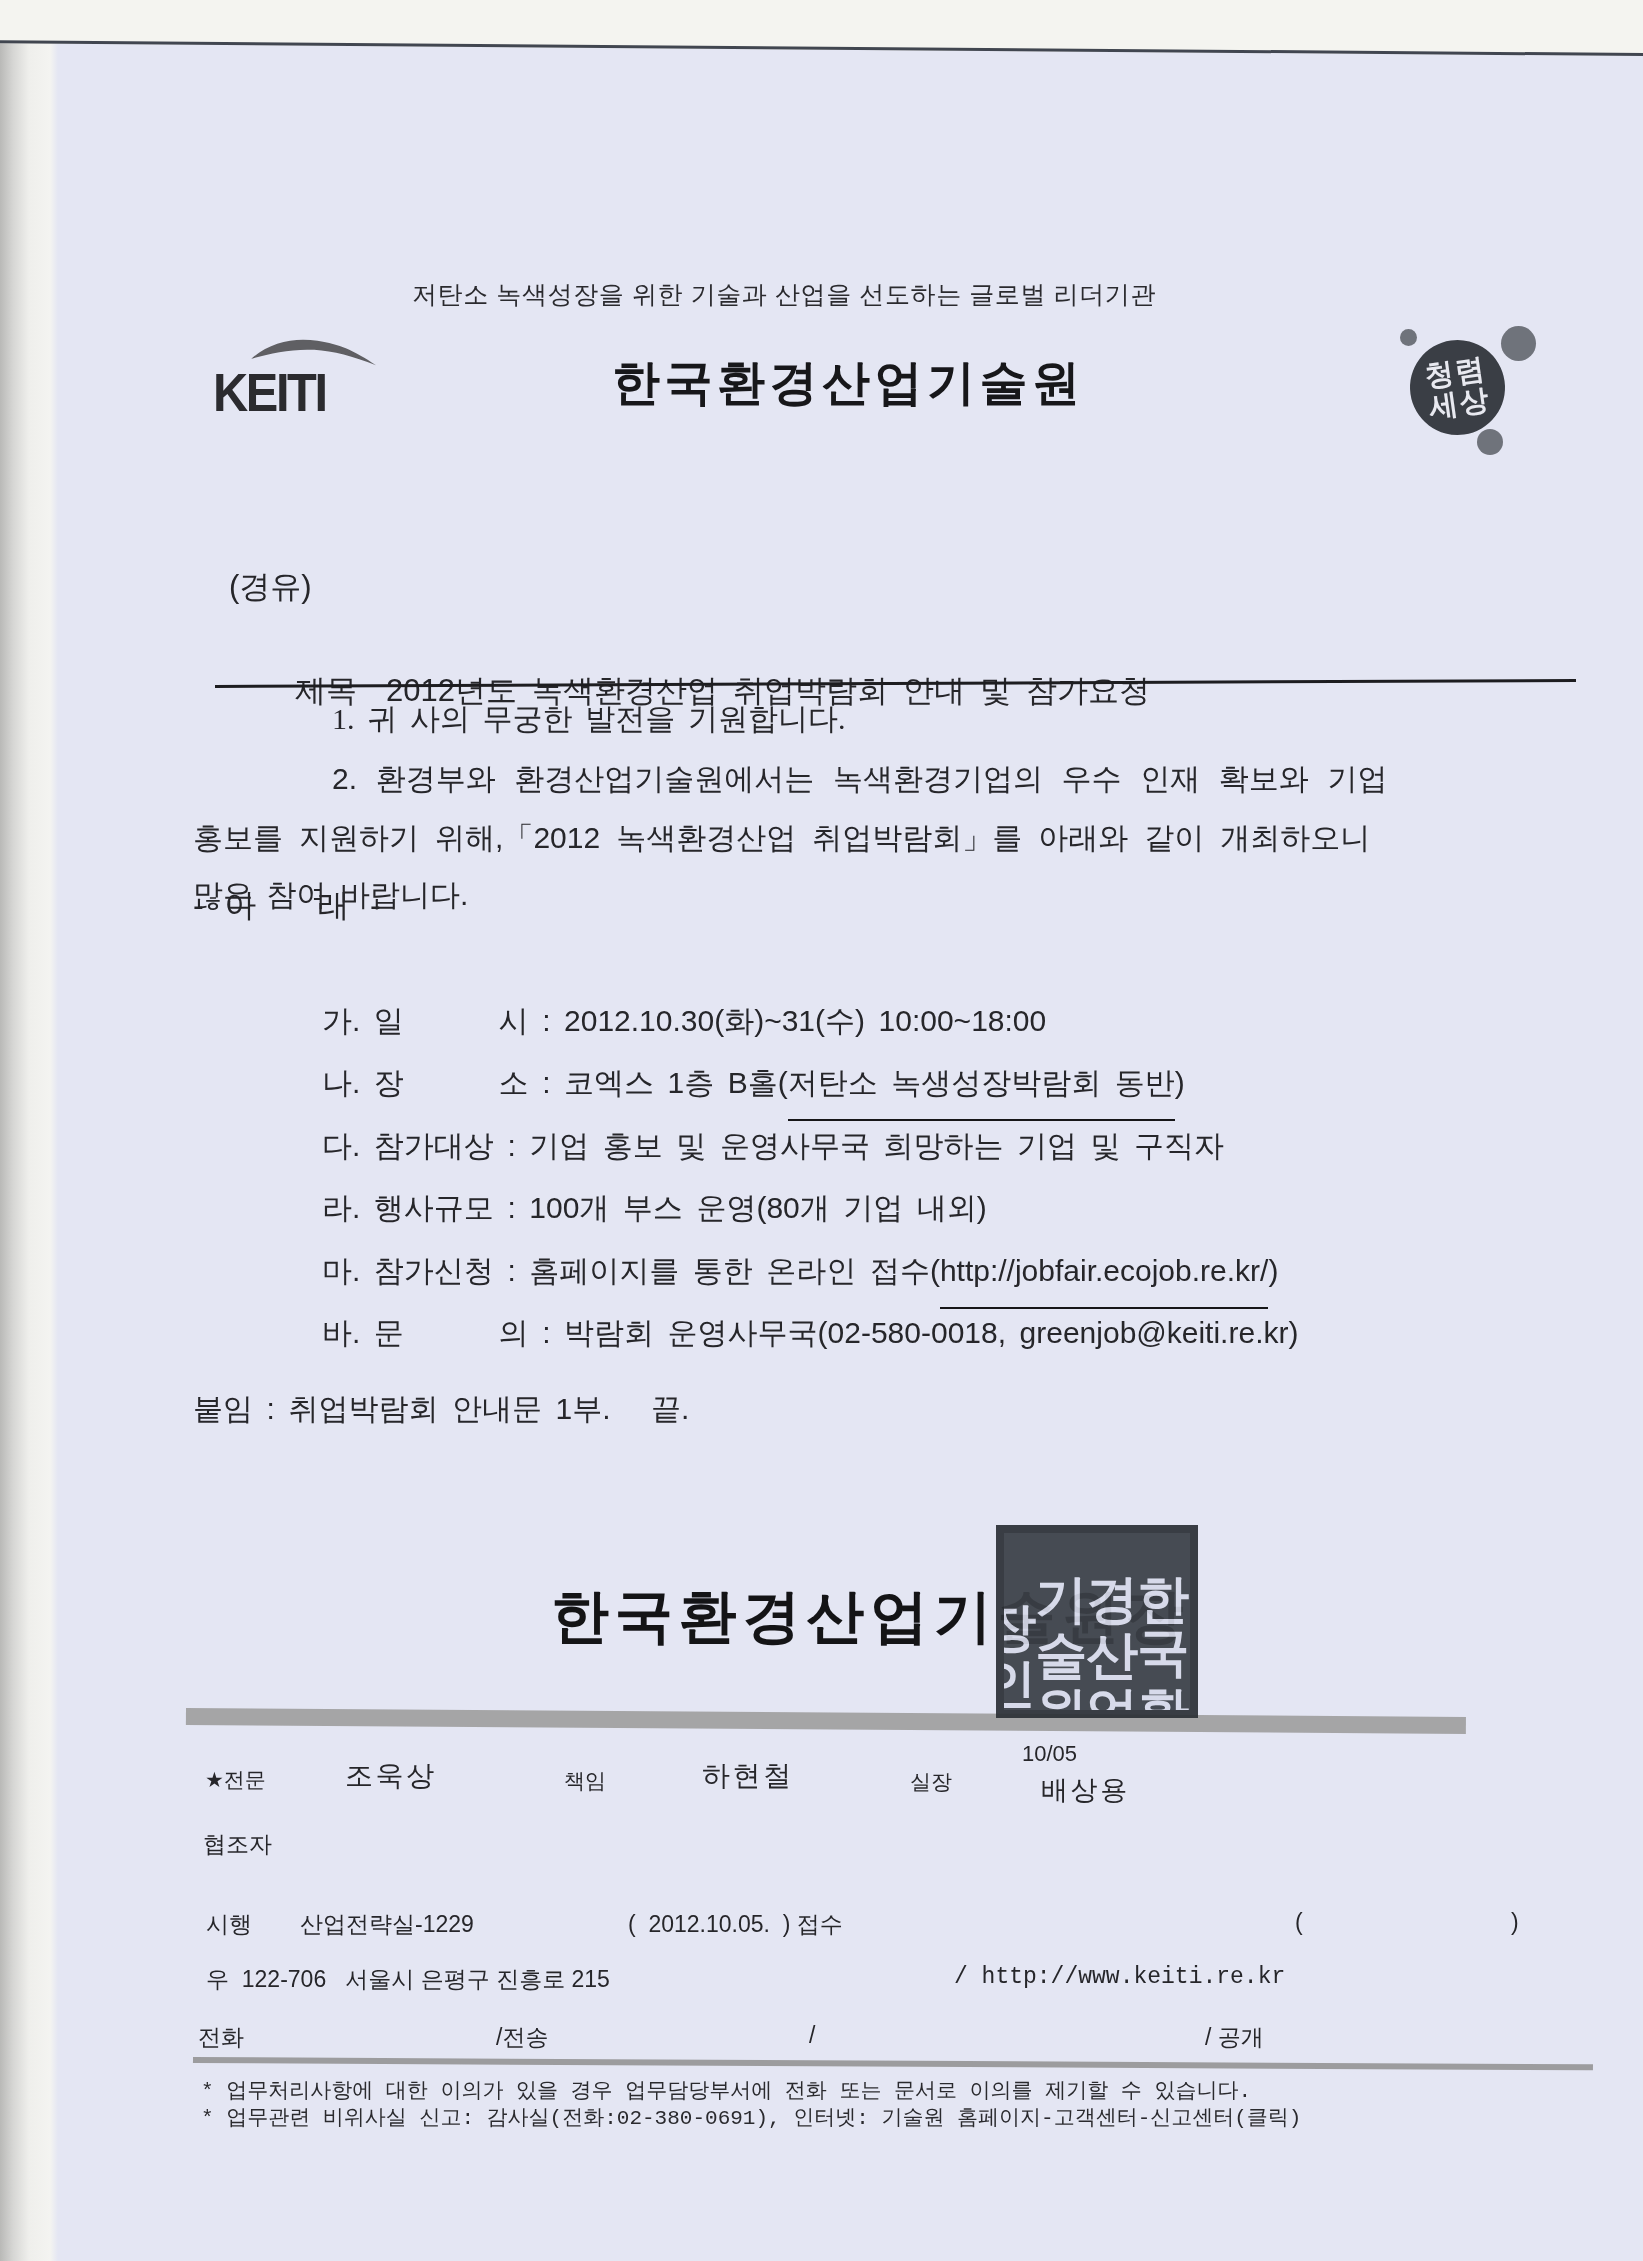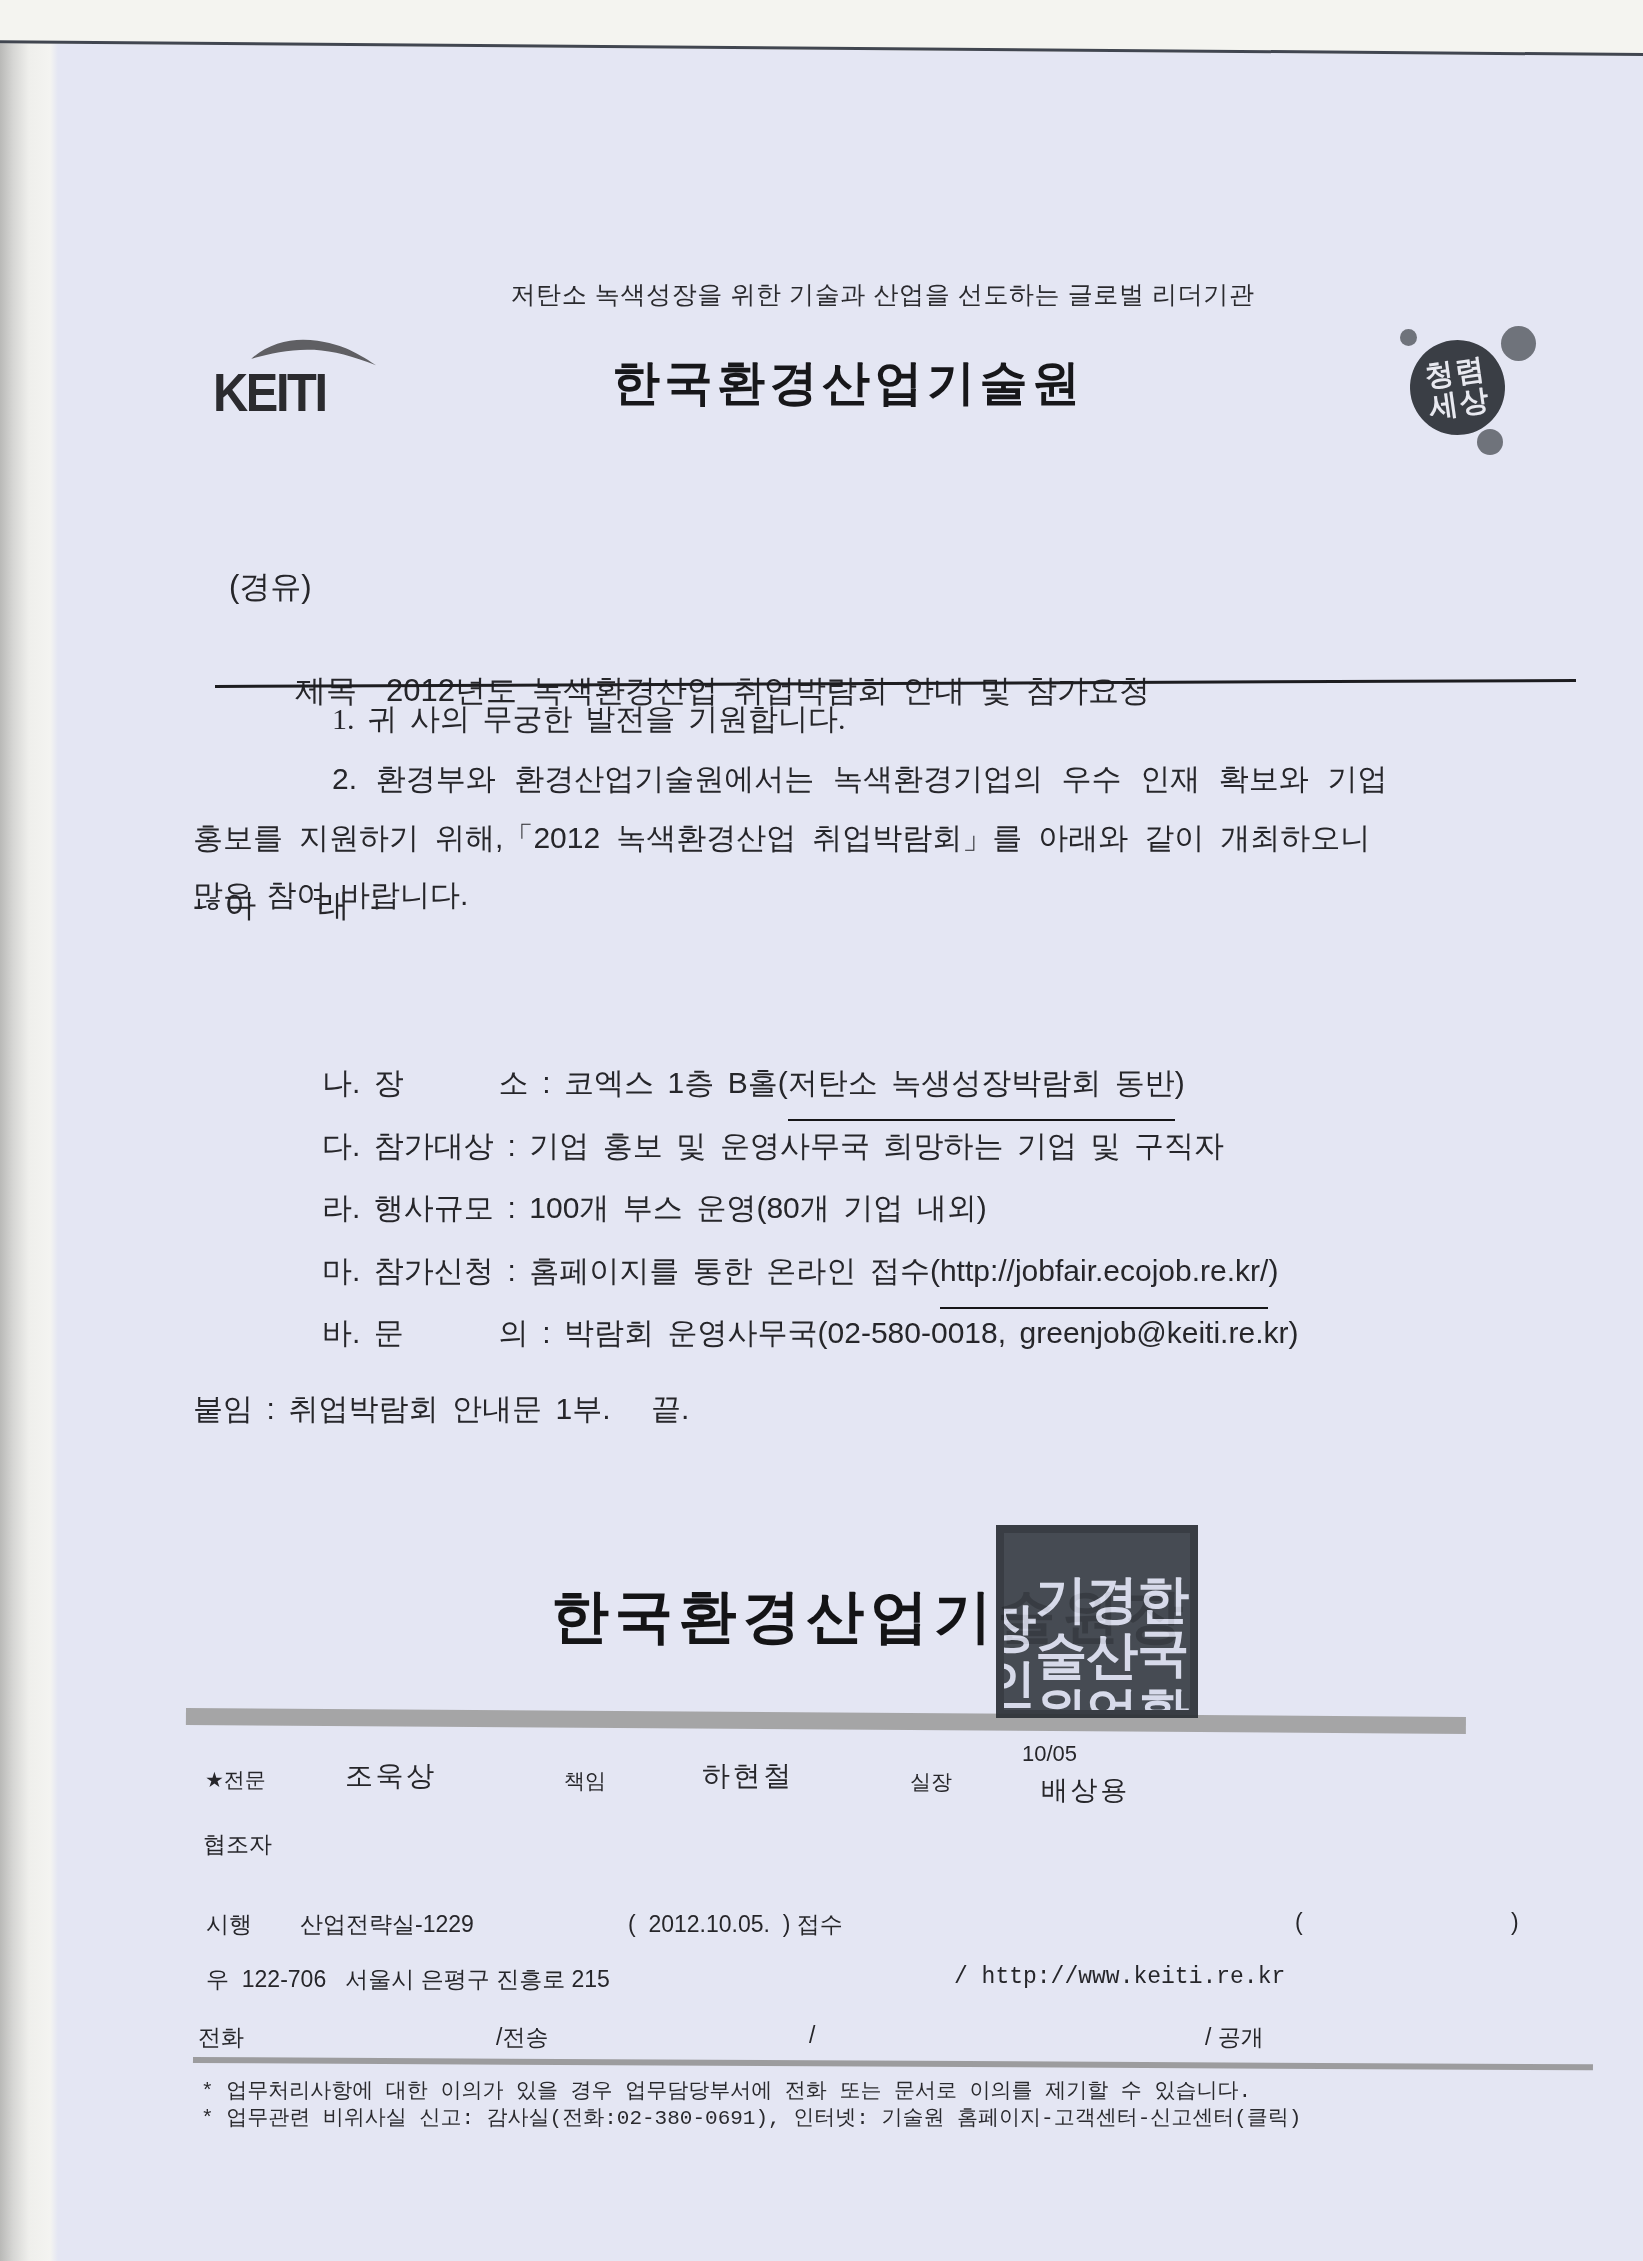--- a/index.html
+++ b/index.html
@@ -18,21 +18,21 @@
     position:absolute;left:-19.3px;top:-34px;width:1708px;height:74px;
     background:#f4f4f0;border-bottom:3.9px solid #414650;
     transform:rotate(0.45deg);transform-origin:0 100%;z-index:6;
   }
   .left-margin{
     position:absolute;left:0;top:0;bottom:0;width:58px;z-index:5;
     background:linear-gradient(90deg,#b9b9b7 0px,#d6d6d4 13px,#efefec 29px,#f4f4f1 50px,#e4e6f3 58px);
   }
   .doc{position:absolute;inset:0;z-index:10;}
   .abs{position:absolute;white-space:pre;}
-  .slogan{left:412px;top:278px;width:941px;text-align:center;font-size:25px;letter-spacing:0.6px;color:#2a2a2e;}
+  .slogan{left:412px;top:278px;width:941px;font-size:25px;letter-spacing:0.6px;color:#2a2a2e;}
   
   .logo{left:213px;top:336px;width:168px;height:90px;white-space:normal;}
   .logo-swoosh{position:absolute;left:37px;top:1.3px;}
   .logo-text{position:absolute;left:0;top:26px;font-size:53px;font-weight:bold;
     letter-spacing:-2.6px;transform:scaleX(0.92);transform-origin:0 0;color:#2b2b2f;}
   .org-title{left:612px;top:351px;font-size:48px;font-weight:bold;letter-spacing:4.5px;color:#17171a;}
   
   .int-stamp{left:1410px;top:340px;width:95px;height:95px;border-radius:50%;
     background:#3a3e45;z-index:11;display:flex;flex-direction:column;align-items:center;
     justify-content:center;transform:rotate(-8deg);white-space:normal;}
@@ -102,20 +102,21 @@
     <span class="lab">제목</span><span>2012년도 녹색환경산업 취업박람회 안내 및 참가요청</span>
   </div>
   <div class="abs subj-line"></div>
 
   <div class="abs p1">1. 귀 사의 무궁한 발전을 기원합니다.</div>
   <div class="abs p2a">2. 환경부와 환경산업기술원에서는 녹색환경기업의 우수 인재 확보와 기업</div>
   <div class="abs p2b">홍보를 지원하기 위해,「2012 녹색환경산업 취업박람회」를 아래와 같이 개최하오니</div>
   <div class="abs p2c">많은 참여 바랍니다.</div>
   <div class="abs below">- 아   래 -</div>
 
+  <div class="abs drow" style="top:1001px"><span>가. 일       시 : 2012.10.30(화)~31(수) 10:00~18:00</span><span class="u"></span><span></span></div>
   <div class="abs drow" style="top:1063px"><span>나. 장       소 : 코엑스 1층 B홀(</span><span class="u">저탄소 녹생성장박람회 동반</span><span>)</span></div>
   <div class="abs drow" style="top:1126px"><span>다. 참가대상 : 기업 홍보 및 운영사무국 희망하는 기업 및 구직자</span><span class="u"></span><span></span></div>
   <div class="abs drow" style="top:1188px"><span>라. 행사규모 : 100개 부스 운영(80개 기업 내외)</span><span class="u"></span><span></span></div>
   <div class="abs drow" style="top:1251px"><span>마. 참가신청 : 홈페이지를 통한 온라인 접수(</span><span class="u">http://jobfair.ecojob.re.kr/</span><span>)</span></div>
   <div class="abs drow" style="top:1313px"><span>바. 문       의 : 박람회 운영사무국(02-580-0018, greenjob@keiti.re.kr)</span><span class="u"></span><span></span></div>
 
   <div class="abs attach">붙임 : 취업박람회 안내문 1부.   끝.</div>
 
   <div class="abs signer">한국환경산업기술원장</div>
   <div class="abs seal">한국환경산업기술원장인</div>

